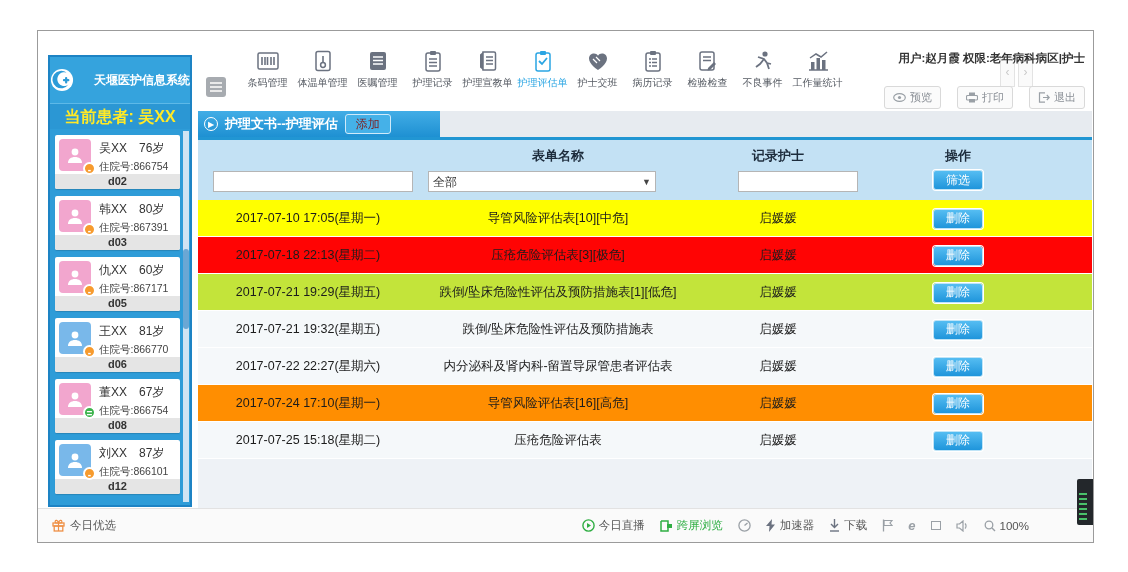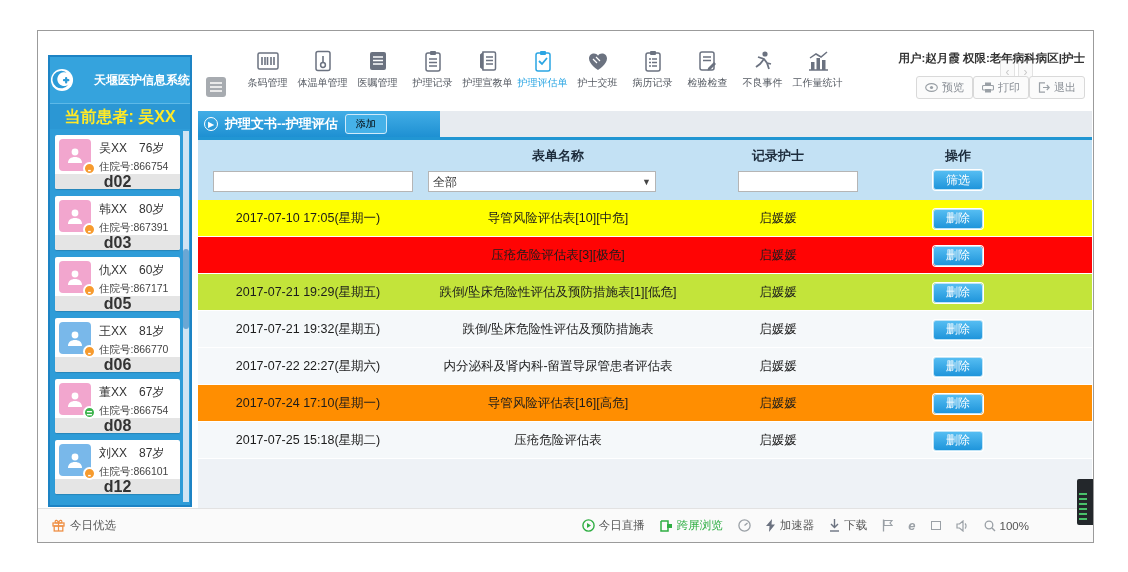--- a/index.html
+++ b/index.html
@@ -21,52 +21,52 @@
          box-shadow:0 1px 1px rgba(0,0,0,.15);cursor:pointer;}
   .pbody{position:relative;height:39px;padding-left:44px;}
   .avatar{position:absolute;left:4px;top:4px;width:32px;height:32px;border-radius:4px;
           display:flex;align-items:center;justify-content:center;}
   .badge{position:absolute;right:-5px;bottom:-4px;width:13px;height:13px;border-radius:50%;
          border:2px solid #fff;color:#fff;font-size:10px;line-height:11px;text-align:center;
          font-weight:bold;box-sizing:border-box;}
   .l1{font-size:12px;color:#333;padding-top:5px;display:flex;gap:12px;}
   .l2{font-size:10.5px;color:#444;padding-top:3px;white-space:nowrap;}
   .pbed{height:15px;line-height:15px;background:#e5e5e5;text-align:center;
-        font-size:16px;font-weight:bold;color:#333;}
+        font-size:11px;font-weight:bold;color:#333;}
   .sb-track{position:absolute;right:1px;top:74px;bottom:3px;width:6px;background:#cfe4f3;}
   .sb-thumb{position:absolute;top:118px;left:0;width:6px;height:80px;background:#6aa7d4;border-radius:3px;}
 
   
   .toolbar{position:absolute;left:160px;top:0;right:0;height:80px;background:#fff;}
   .hamburger{position:absolute;left:8px;top:46px;width:20px;height:20px;background:#a7abb0;
              border-radius:3px;cursor:pointer;}
   .hamburger::before{content:"";position:absolute;left:4px;right:4px;top:5px;height:10px;
              background:repeating-linear-gradient(#e9e9e9 0 2px,#a7abb0 2px 4px);}
   .tb-items{position:absolute;left:42px;top:18px;display:flex;}
   .tb-item{width:55px;text-align:center;cursor:pointer;}
   .tb-item .lbl{display:block;font-size:10px;color:#565b63;margin-top:3px;white-space:nowrap;}
   .tb-item.active .lbl{color:#2aa5e3;}
   .pager{position:absolute;left:802px;top:26px;display:flex;gap:3px;}
   .pager span{width:13px;height:28px;border:1px solid #e3e3e3;color:#c9c9c9;font-size:12px;
         display:flex;align-items:center;justify-content:center;background:#fafafa;cursor:pointer;}
   .userbox{position:absolute;right:8px;top:20px;text-align:right;}
   .userline{font-size:11.5px;color:#333;font-weight:bold;white-space:nowrap;}
-  .ubtns{margin-top:10px;display:flex;gap:0;justify-content:flex-end;}
+  .ubtns{margin-top:20px;display:flex;gap:16px;justify-content:flex-end;}
   .hbtn{display:flex;align-items:center;gap:4px;border:1px solid #d9d9d9;background:#fbfbfb;
         color:#8a8f96;font-size:11px;padding:3px 8px;border-radius:3px;cursor:pointer;font-family:inherit;}
 
   
   .main{position:absolute;left:160px;top:80px;right:1px;bottom:34px;background:#eef2f6;}
   .titlebar{position:relative;height:26px;background:#e7ebf0;border-bottom:3px solid #2196d3;}
   .titletab{position:absolute;left:0;top:0;height:26px;width:230px;padding:0 6px;
         background:linear-gradient(#42ade6,#1e90d2);display:flex;align-items:center;gap:7px;}
   .t-icon{width:14px;height:14px;border:1.5px solid #fff;border-radius:50%;color:#fff;
         font-size:8px;display:flex;align-items:center;justify-content:center;box-sizing:border-box;}
   .t-text{color:#fff;font-size:13px;font-weight:bold;white-space:nowrap;}
-  .btn-add{background:#45b1e8;border:1px solid #cfeafa;color:#000000;font-size:10px;height:20px;
+  .btn-add{background:#45b1e8;border:1px solid #cfeafa;color:#7f1d1d;font-size:12px;height:20px;
         padding:0 10px;border-radius:3px;cursor:pointer;font-family:inherit;}
   .thead{position:relative;height:60px;background:#c3e1f4;border-bottom:1px solid #a8cfe8;}
   .colh{position:absolute;top:7px;font-size:13px;font-weight:bold;color:#1d2c3c;text-align:center;}
   .ch-time{left:0;width:220px;}.ch-form{left:220px;width:280px;}
   .ch-nurse{left:500px;width:160px;}.ch-act{left:660px;width:200px;}
   .f-input{position:absolute;top:31px;height:19px;border:1px solid #b5b5b5;background:#fff;
         font-family:inherit;font-size:12px;padding:0 4px;box-sizing:content-box;}
   .fi-time{left:15px;width:190px;}
   .fi-nurse{left:540px;width:110px;}
   .f-select{position:absolute;left:230px;top:31px;width:228px;height:21px;border:1px solid #b5b5b5;
@@ -384,20 +384,21 @@
     <div class="rows">
 
       <div class="trow" style="background-color: rgb(255, 255, 0);">
         <div class="c t">2017-07-10 17:05(星期一)</div>
         <div class="c f">导管风险评估表[10][中危]</div>
         <div class="c n">启媛媛</div>
         <div class="c a"><button class="btn-blue">删除</button></div>
       </div>
 
       <div class="trow" style="background-color: rgb(255, 4, 4);">
+        <div class="c t">2017-07-18 22:13(星期二)</div>
         <div class="c f">压疮危险评估表[3][极危]</div>
         <div class="c n">启媛媛</div>
         <div class="c a"><button class="btn-blue">删除</button></div>
       </div>
 
       <div class="trow" style="background-color: rgb(195, 228, 58);">
         <div class="c t">2017-07-21 19:29(星期五)</div>
         <div class="c f">跌倒/坠床危险性评估及预防措施表[1][低危]</div>
         <div class="c n">启媛媛</div>
         <div class="c a"><button class="btn-blue">删除</button></div>

